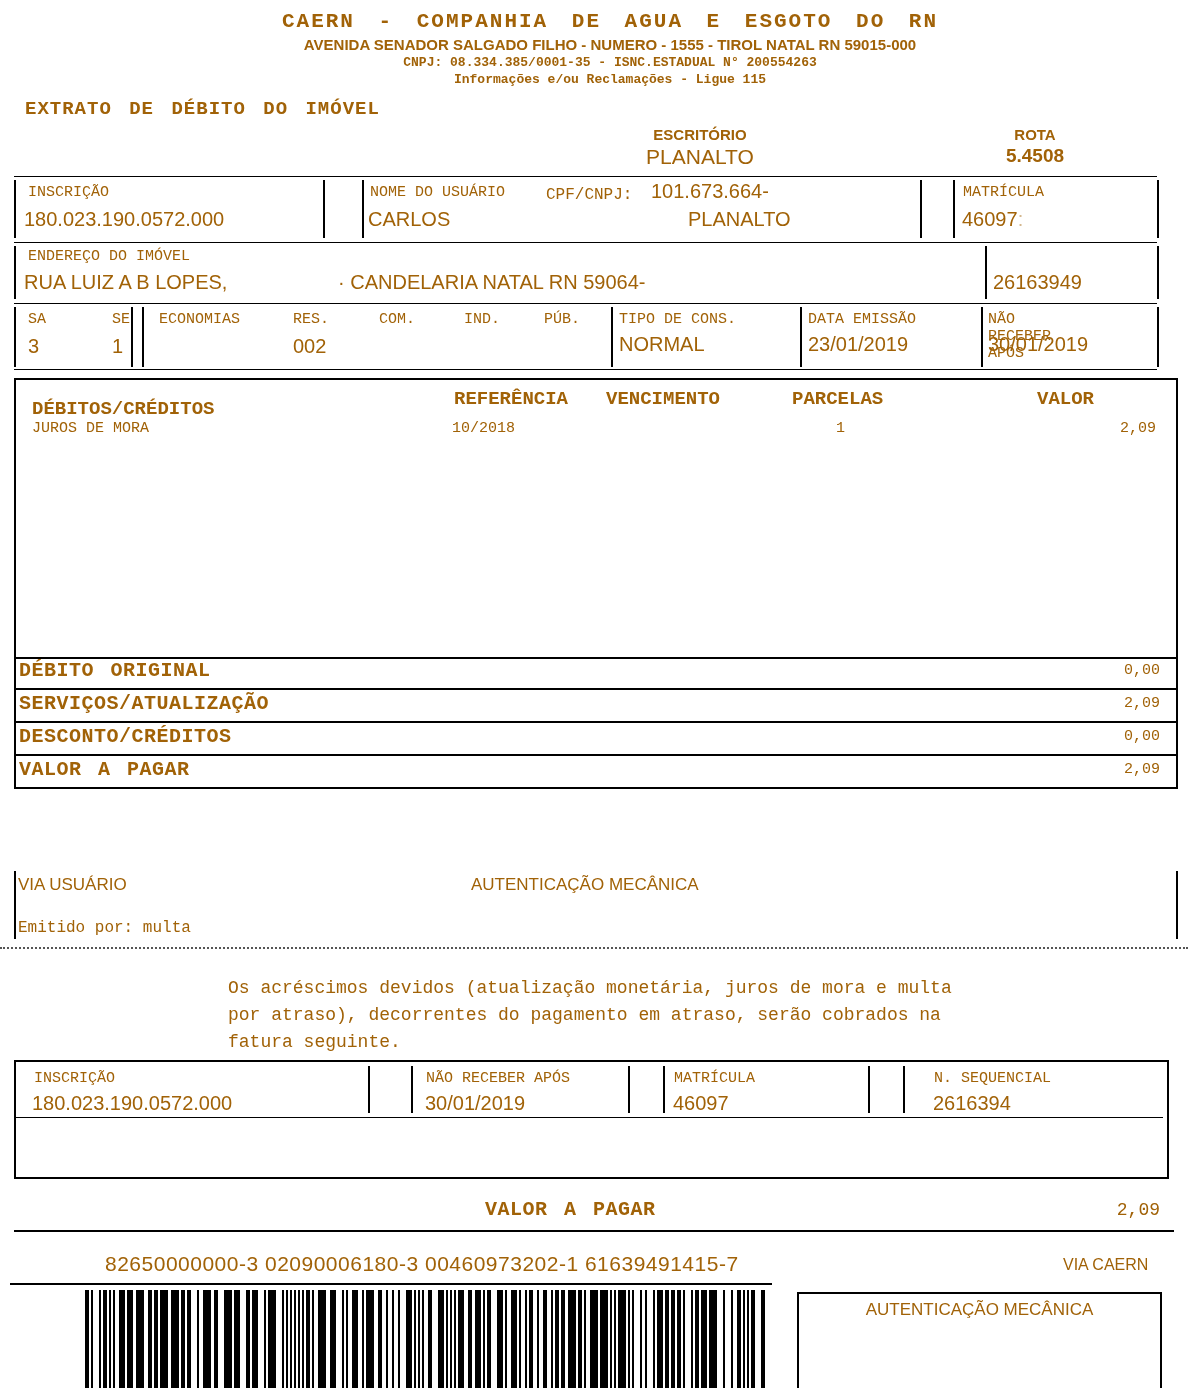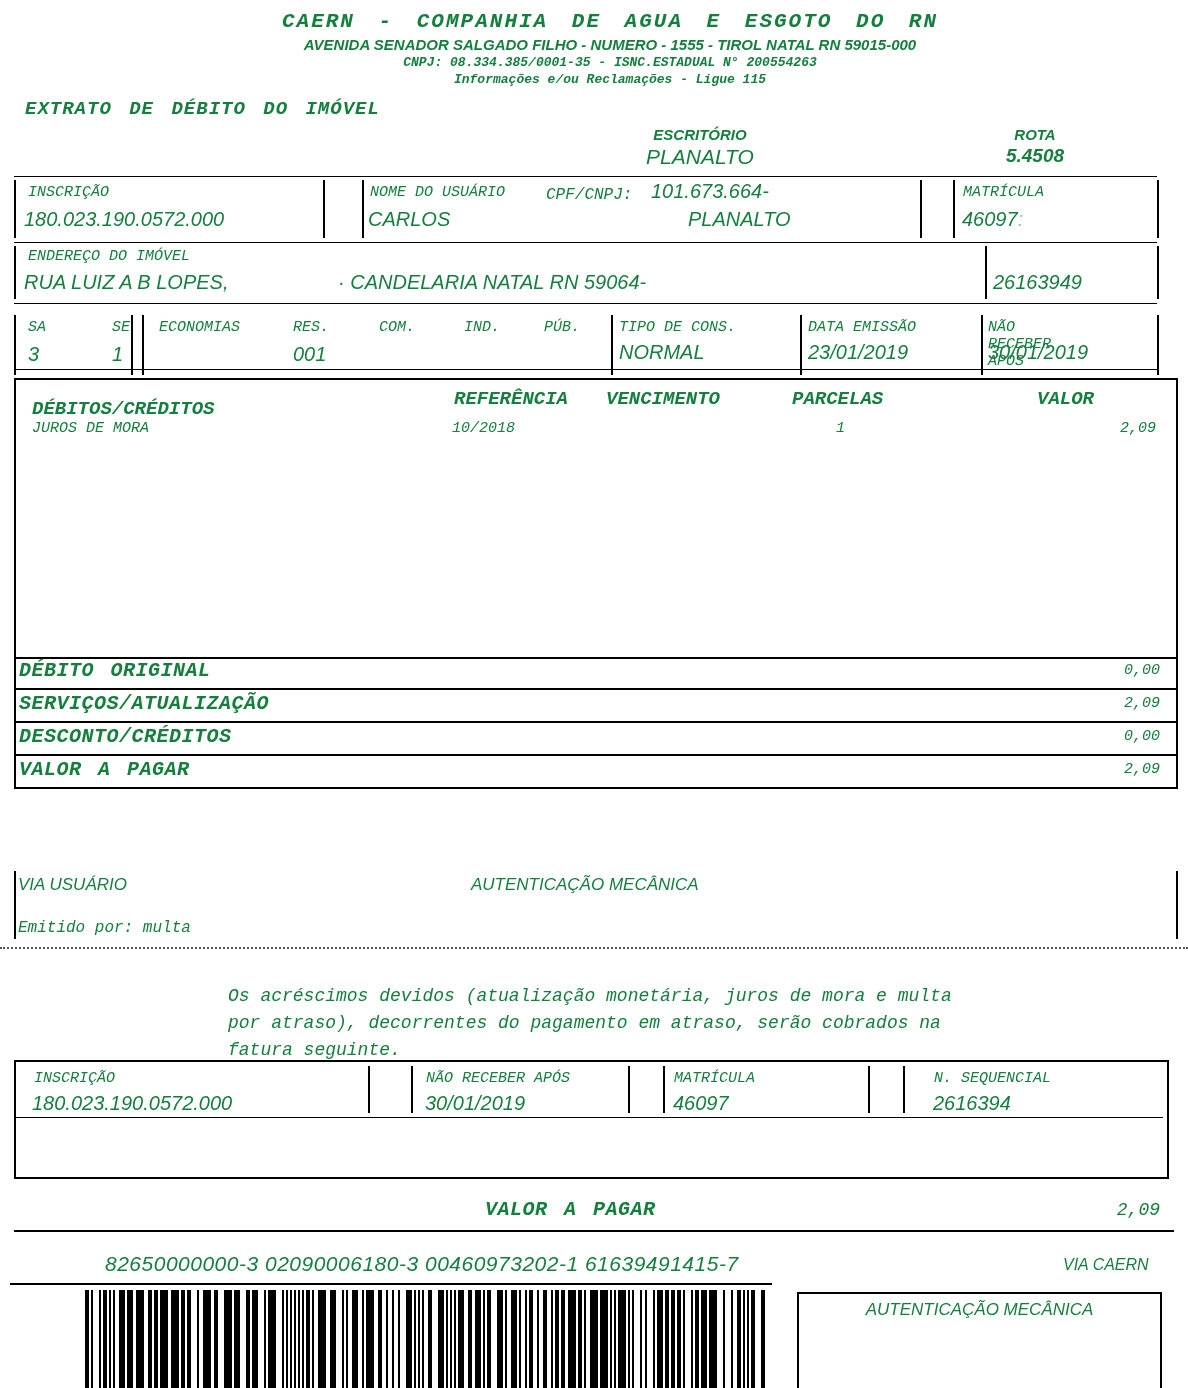--- a/index.html
+++ b/index.html
@@ -1,17 +1,17 @@
 <!DOCTYPE html>
 <html><head>
 <meta charset="utf-8">
 <style>
   html,body{margin:0;padding:0;background:#fff;}
-  .page{position:relative;width:1188px;height:1388px;background:#fff;color:#15803d;
-        font-family:"Liberation Mono",monospace;overflow:hidden;font-style:italic;}
+  .page{position:relative;width:1188px;height:1388px;background:#fff;color:#a16207;
+        font-family:"Liberation Mono",monospace;overflow:hidden;}
   .abs{position:absolute;}
   .mono{font-family:"Liberation Mono",monospace;}
   .sans{font-family:"Liberation Sans",sans-serif;}
   .b{font-weight:bold;}
   
   .hdr{left:0;top:10px;width:1220px;text-align:center;}
   .hdr-title{font-size:21px;font-weight:bold;letter-spacing:2px;word-spacing:9px;font-family:"Liberation Mono",monospace;}
   .hdr-addr{font-size:15px;font-weight:bold;font-family:"Liberation Sans",sans-serif;margin-top:3px;}
   .hdr-cnpj,.hdr-info{font-size:13px;font-weight:bold;font-family:"Liberation Mono",monospace;margin-top:2px;}
   .doc-title{left:25px;top:98px;font-size:19px;font-weight:bold;letter-spacing:1px;word-spacing:5px;}
@@ -19,21 +19,21 @@
   .val{font-family:"Liberation Sans",sans-serif;font-size:20px;}
   .hline{position:absolute;height:0;border-top:2px solid #000;}
   .hline1{border-top:1px solid #000;}
   .v{position:absolute;width:2px;background:#000;}
   .dotline{position:absolute;border-top:2px dotted #555;height:0;}
   .th{font-size:19px;font-weight:bold;}
   .td{font-size:15px;}
   .sumlbl{font-size:20px;font-weight:bold;letter-spacing:.5px;word-spacing:4px;}
   .sumval{font-size:15px;}
   .notice{font-size:15px;line-height:25px;white-space:pre-line;letter-spacing:.5px;}
-  .para{font-size:18px;line-height:27px;white-space:pre-line;margin-top:8px;}
+  .para{font-size:18px;line-height:27px;white-space:pre-line;}
   .barcode{position:absolute;}
   .barcode i{position:absolute;top:0;bottom:0;background:#000;display:block;}
 </style>
 </head>
 <body>
 
 <div class="page">
 
   <div class="abs hdr">
     <div class="hdr-title">CAERN - COMPANHIA DE AGUA E ESGOTO DO RN</div>
@@ -73,35 +73,35 @@
     <div class="v" style="left:14px;top:2px;height:53px;"></div>
     <div class="v" style="left:985px;top:2px;height:53px;"></div>
     <div class="v" style="left:1157px;top:2px;height:53px;"></div>
     <div class="abs lbl" style="left:28px;top:4px;">ENDEREÇO DO IMÓVEL</div>
     <div class="abs val" style="left:24px;top:27px;">RUA  LUIZ A B LOPES,</div>
     <div class="abs val" style="left:338px;top:27px;">· CANDELARIA NATAL RN 59064-</div>
     <div class="abs val" style="left:993px;top:27px;">26163949</div>
   </div>
 
   <div class="hline hline1" style="left:14px;width:1143px;top:303px;"></div>
-  <div class="abs" style="left:0;top:313px;width:1035px;height:64px;padding-left:25px;">
+  <div class="abs" style="left:0;top:305px;width:1035px;height:64px;padding-left:25px;">
     <div class="v" style="left:14px;top:2px;height:60px;"></div>
     <div class="v" style="left:131px;top:2px;height:60px;"></div>
     <div class="v" style="left:142px;top:2px;height:60px;"></div>
     <div class="v" style="left:611px;top:2px;height:60px;"></div>
     <div class="v" style="left:800px;top:2px;height:60px;"></div>
     <div class="v" style="left:981px;top:2px;height:60px;"></div>
     <div class="v" style="left:1157px;top:2px;height:60px;"></div>
     <div class="abs lbl" style="left:28px;top:6px;">SA</div>
     <div class="abs lbl" style="left:112px;top:6px;">SE</div>
     <div class="abs val" style="left:28px;top:30px;">3</div>
     <div class="abs val" style="left:112px;top:30px;">1</div>
     <div class="abs lbl" style="left:159px;top:6px;">ECONOMIAS</div>
     <div class="abs lbl" style="left:293px;top:6px;">RES.</div>
-    <div class="abs val" style="left:293px;top:30px;">001</div>
+    <div class="abs val" style="left:293px;top:30px;">002</div>
     <div class="abs lbl" style="left:379px;top:6px;">COM.</div>
     <div class="abs lbl" style="left:464px;top:6px;">IND.</div>
     <div class="abs lbl" style="left:544px;top:6px;">PÚB.</div>
     <div class="abs lbl" style="left:619px;top:6px;">TIPO DE CONS.</div>
     <div class="abs val" style="left:619px;top:28px;">NORMAL</div>
     <div class="abs lbl" style="left:808px;top:6px;">DATA EMISSÃO</div>
     <div class="abs val" style="left:808px;top:28px;">23/01/2019</div>
     <div class="abs lbl" style="left:988px;top:6px;">NÃO RECEBER APÓS</div>
     <div class="abs val" style="left:988px;top:28px;">30/01/2019</div>
   </div>

